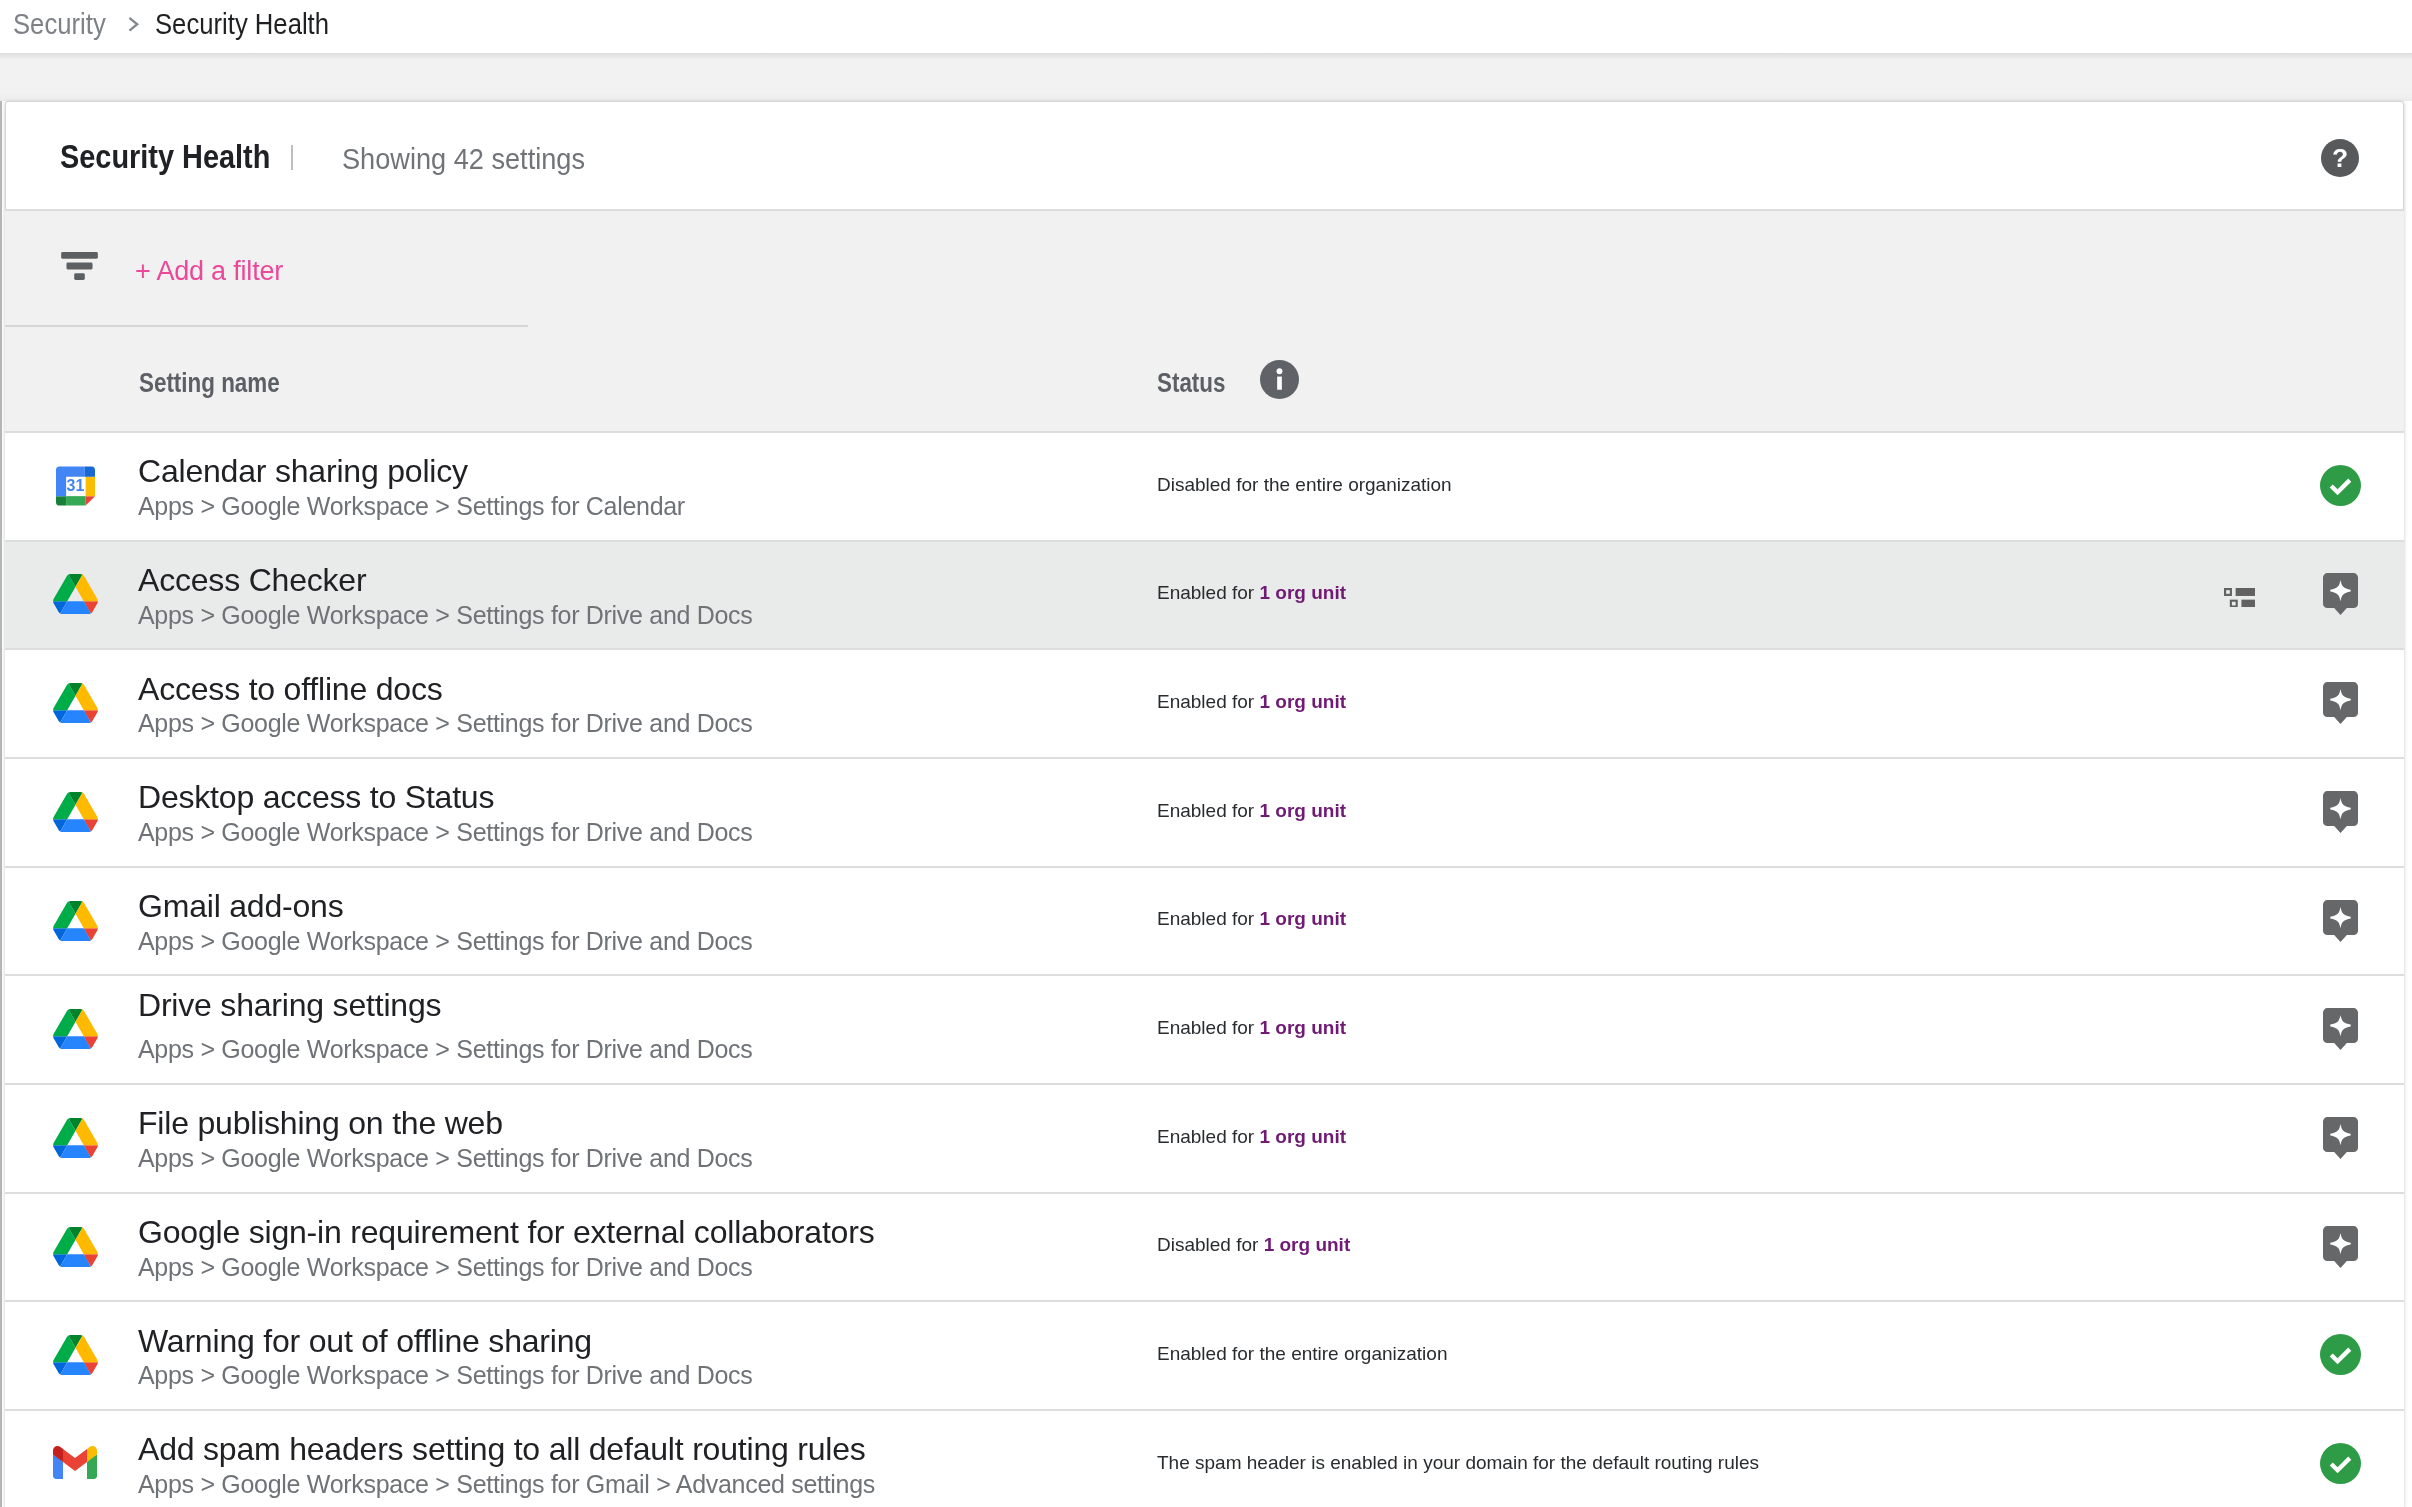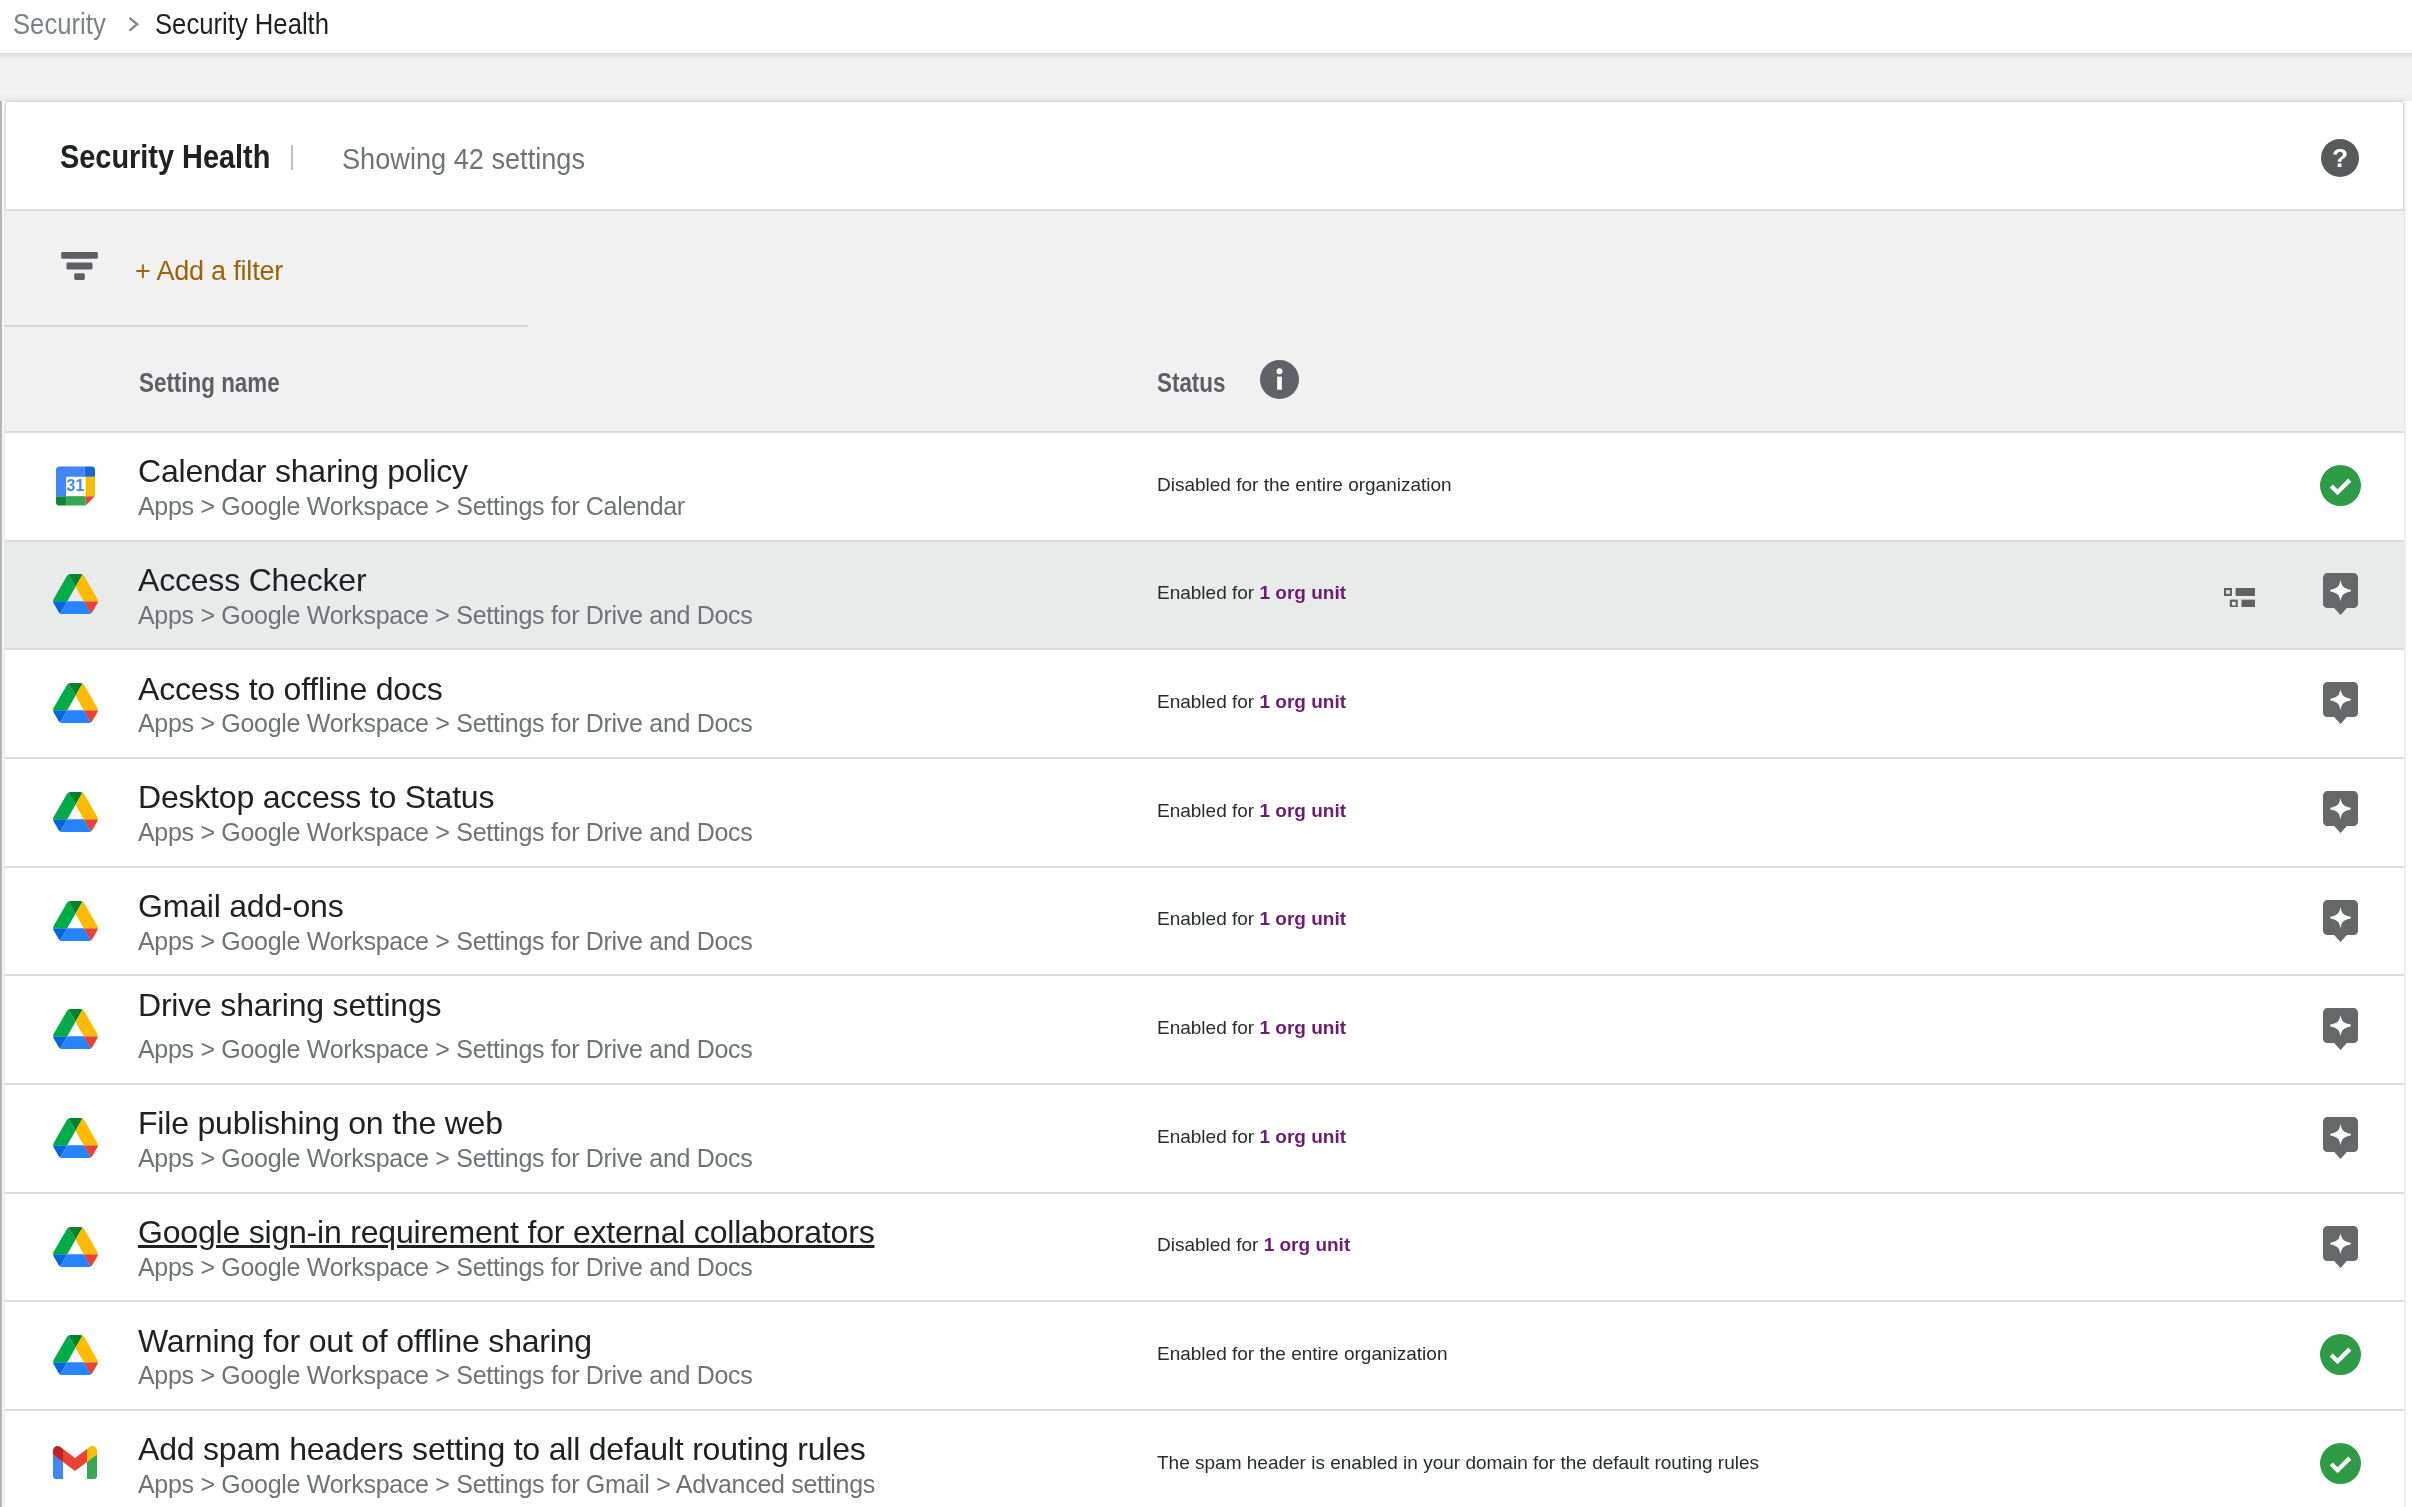--- a/index.html
+++ b/index.html
@@ -10,21 +10,21 @@
   .card { position:absolute; left:4.9px; top:101px; width:2399px; height:1407px; background:#fff;
           border-radius:2.9px 2.9px 0 0; border:1px solid #d4d5d6; border-bottom:none;
           box-shadow:0 1px 3.9px rgba(0,0,0,.22); }
   .crumb1 { position:absolute; left:12.6px; top:7.8px; font-size:29px; color:#7e8287; transform:scaleX(.885); transform-origin:left top;}
   .crumb2 { position:absolute; left:155px; top:7.8px; font-size:29px; color:#1f2022; transform:scaleX(.885); transform-origin:left top;}
   .cardtitle { position:absolute; left:60px; top:137px; font-size:34px; font-weight:bold; color:#202124; transform:scaleX(.85); transform-origin:left top;}
   .pipe { position:absolute; left:291px; top:145px; width:1.9px; height:25px; background:#bcbfc2; }
   .showing { position:absolute; left:342px; top:142px; font-size:30px; color:#707478; transform:scaleX(.905); transform-origin:left top;}
   .hdrline { position:absolute; left:4.9px; top:209px; width:2399px; height:1.9px; background:#dcdcdc; }
   .filterband { position:absolute; left:4.9px; top:211px; width:2399px; height:220px; background:#f1f1f2; }
-  .addfilter { position:absolute; left:135px; top:256px; font-size:27px; color:#a16207; letter-spacing:-0.2px;}
+  .addfilter { position:absolute; left:135px; top:256px; font-size:27px; color:#ec4899; letter-spacing:-0.2px;}
   .partline { position:absolute; left:4.9px; top:325px; width:523px; height:1.9px; background:#d6d6d6; }
   .colhdr { position:absolute; top:368px; font-size:27px; font-weight:bold; color:#5c6064; transform:scaleX(.83); transform-origin:left top;}
   .row { position:absolute; left:4.9px; width:2399px; height:109px; background:#fff; }
   .row.hl { background:#e9eaea; }
   .divider { position:absolute; left:4.9px; width:2399px; height:1.9px; background:#dcdddd; }
   .rtitle { position:absolute; left:138px; font-size:32px; color:#202124; letter-spacing:-0.2px; white-space:nowrap;}
   .rpath { position:absolute; left:138px; font-size:25px; color:#6f7377; letter-spacing:-0.3px; white-space:nowrap;}
   .rstatus { position:absolute; left:1157px; font-size:19px; color:#292c2f; white-space:nowrap;}
   .rstatus .lnk { color:#701a75;font-weight:bold; }
   .icon { position:absolute; }
@@ -192,21 +192,21 @@
   <div class="row" style="top:1192px;"></div>
   <div class="divider" style="top:1192px;"></div>
   <svg class="icon" style="left:53px; top:1227px;" width="45" height="40" viewBox="0 0 87.3 78">
 <path d="m6.6 66.85 3.85 6.65c.8 1.4 1.95 2.5 3.3 3.3l13.75-23.8h-27.5c0 1.55.4 3.1 1.2 4.5z" fill="#0066da"></path>
 <path d="m43.65 25-13.75-23.8c-1.35.8-2.5 1.9-3.3 3.3l-25.4 44a9.06 9.06 0 0 0 -1.2 4.5h27.5z" fill="#00ac47"></path>
 <path d="m73.55 76.8c1.35-.8 2.5-1.9 3.3-3.3l1.6-2.75 7.65-13.25c.8-1.4 1.2-2.95 1.2-4.5h-27.502l5.852 11.5z" fill="#ea4335"></path>
 <path d="m43.65 25 13.75-23.8c-1.35-.8-2.9-1.2-4.5-1.2h-18.5c-1.6 0-3.15.45-4.5 1.2z" fill="#00832d"></path>
 <path d="m59.8 53h-32.3l-13.75 23.8c1.35.8 2.9 1.2 4.5 1.2h50.8c1.6 0 3.15-.45 4.5-1.2z" fill="#2684fc"></path>
 <path d="m73.4 26.5-12.7-22c-.8-1.4-1.95-2.5-3.3-3.3l-13.75 23.8 16.15 28h27.45c0-1.55-.4-3.1-1.2-4.5z" fill="#ffba00"></path>
 </svg>
-  <div class="rtitle" style="top:1214px;text-decoration:underline;">Google sign-in requirement for external collaborators</div>
+  <div class="rtitle" style="top:1214px;">Google sign-in requirement for external collaborators</div>
   <div class="rpath" style="top:1253px;">Apps &gt; Google Workspace &gt; Settings for Drive and Docs</div>
   <div class="rstatus" style="top:1234px;">Disabled for <span class="lnk">1 org unit</span></div>
   <svg class="icon" style="left:2323px; top:1226px;" width="35" height="42" viewBox="0 0 36 43">
 <path fill="#666769" d="M4.5 0h27A4.5 4.5 0 0 1 36 4.5v27a4.5 4.5 0 0 1-4.5 4.5H24.5L18 43l-6.5-7H4.5A4.5 4.5 0 0 1 0 31.5v-27A4.5 4.5 0 0 1 4.5 0z"></path>
 <path fill="#fff" d="M18 7 C19.4 14 21 15.4 28.5 17 V19 C21 20.6 19.4 22 18 29 C16.6 22 15 20.6 7.5 19 V17 C15 15.4 16.6 14 18 7 Z"></path>
 </svg>
   <div class="row" style="top:1300px;"></div>
   <div class="divider" style="top:1300px;"></div>
   <svg class="icon" style="left:53px; top:1335px;" width="45" height="40" viewBox="0 0 87.3 78">
 <path d="m6.6 66.85 3.85 6.65c.8 1.4 1.95 2.5 3.3 3.3l13.75-23.8h-27.5c0 1.55.4 3.1 1.2 4.5z" fill="#0066da"></path>

